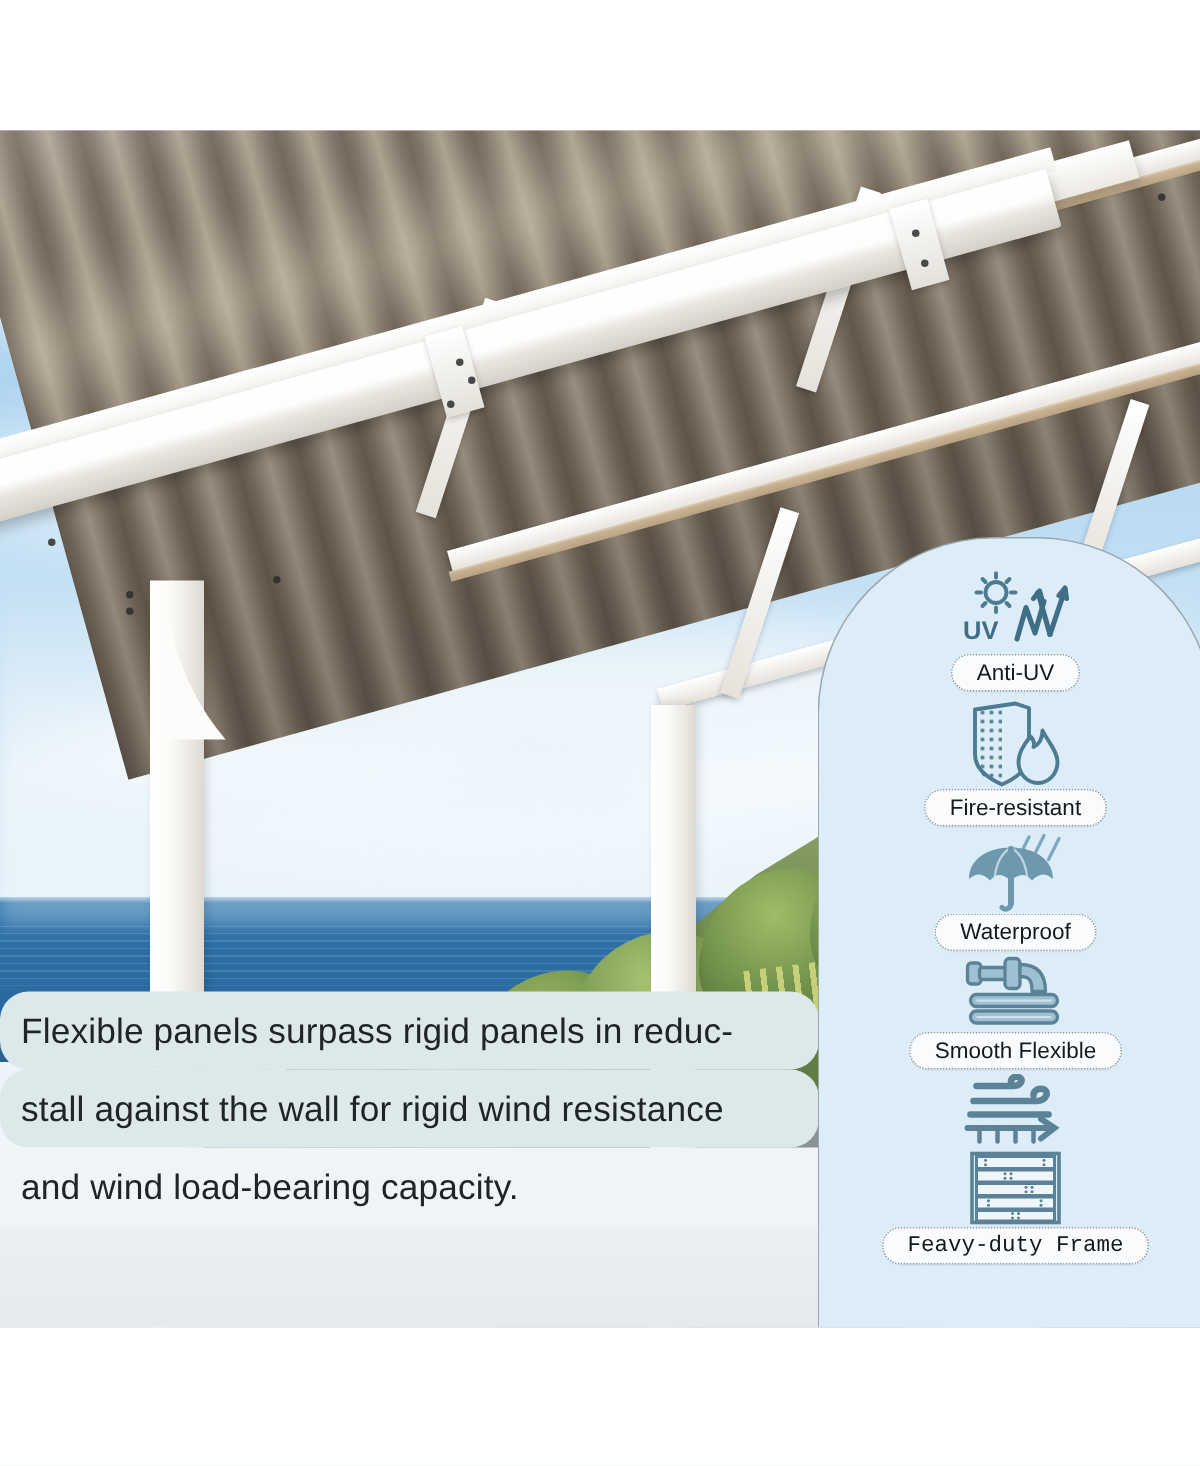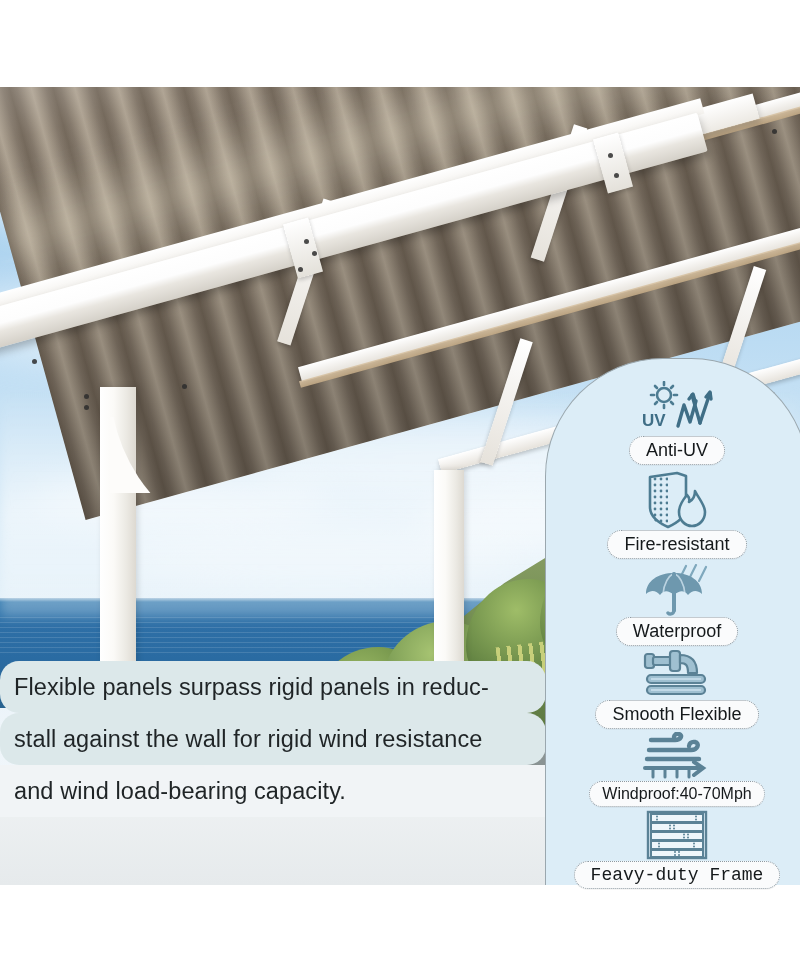--- a/index.html
+++ b/index.html
@@ -117,21 +117,21 @@
   
   .panel{position:absolute;left:545px;top:358px;width:264px;height:527px;
     background:#dcedf7;border:1px solid #9aa7ae;border-bottom:none;
     border-radius:118px 118px 0 0;box-sizing:border-box;
     display:flex;flex-direction:column;align-items:flex-start;
     padding-top:14px;}
   .feat{width:100%;display:flex;flex-direction:column;align-items:center;}
   .ficon{height:52px;display:flex;align-items:center;justify-content:center;}
   .ficon svg{display:block;}
   .pill{display:inline-block;background:#fafbfc;border:1.4px dotted #8e9aa2;
-    border-radius:30px;padding:3px 16px;font-size:18px;color:#15191b;
+    border-radius:30px;padding:3px 16px;font-size:15px;color:#15191b;
     white-space:nowrap;margin-top:1px;box-shadow:0 1px 0 rgba(0,0,0,.04);}
   .feat.f1 .ficon{height:56px;}
   .feat.f2 .ficon{height:58px;}
   .feat.f3 .ficon{height:52px;}
   .feat.f4 .ficon{height:50px;}
   .feat.f5 .ficon{height:48px;}
   .feat.f6 .ficon{height:50px;}
   .feat.f1{margin-top:6px;}
   .feat.f2{margin-top:6px;}
   .feat.f3{margin-top:5px;}
@@ -333,21 +333,20 @@
             <path d="M55 30 L64 36 L55 43"></path>
           </g>
           <g stroke="#5b8296" stroke-width="3" stroke-linecap="round">
             <line x1="14" y1="36" x2="14" y2="45"></line>
             <line x1="26" y1="36" x2="26" y2="45"></line>
             <line x1="38" y1="36" x2="38" y2="45"></line>
             <line x1="50" y1="36" x2="50" y2="45"></line>
           </g>
         </svg>
       </div>
-      <span class="pill wide">Windproof:40-70Mph</span>
     </div>
 
     <div class="feat f6">
       <div class="ficon">
         <svg width="62" height="50" viewBox="0 0 62 50">
           <rect x="2" y="2" width="58" height="46" fill="none" stroke="#5b8296" stroke-width="2.4"></rect>
           <g fill="#eef6fb" stroke="#5b8296" stroke-width="2">
             <rect x="5" y="4" width="52" height="8"></rect>
             <rect x="5" y="13" width="52" height="8"></rect>
             <rect x="5" y="22" width="52" height="8"></rect>

